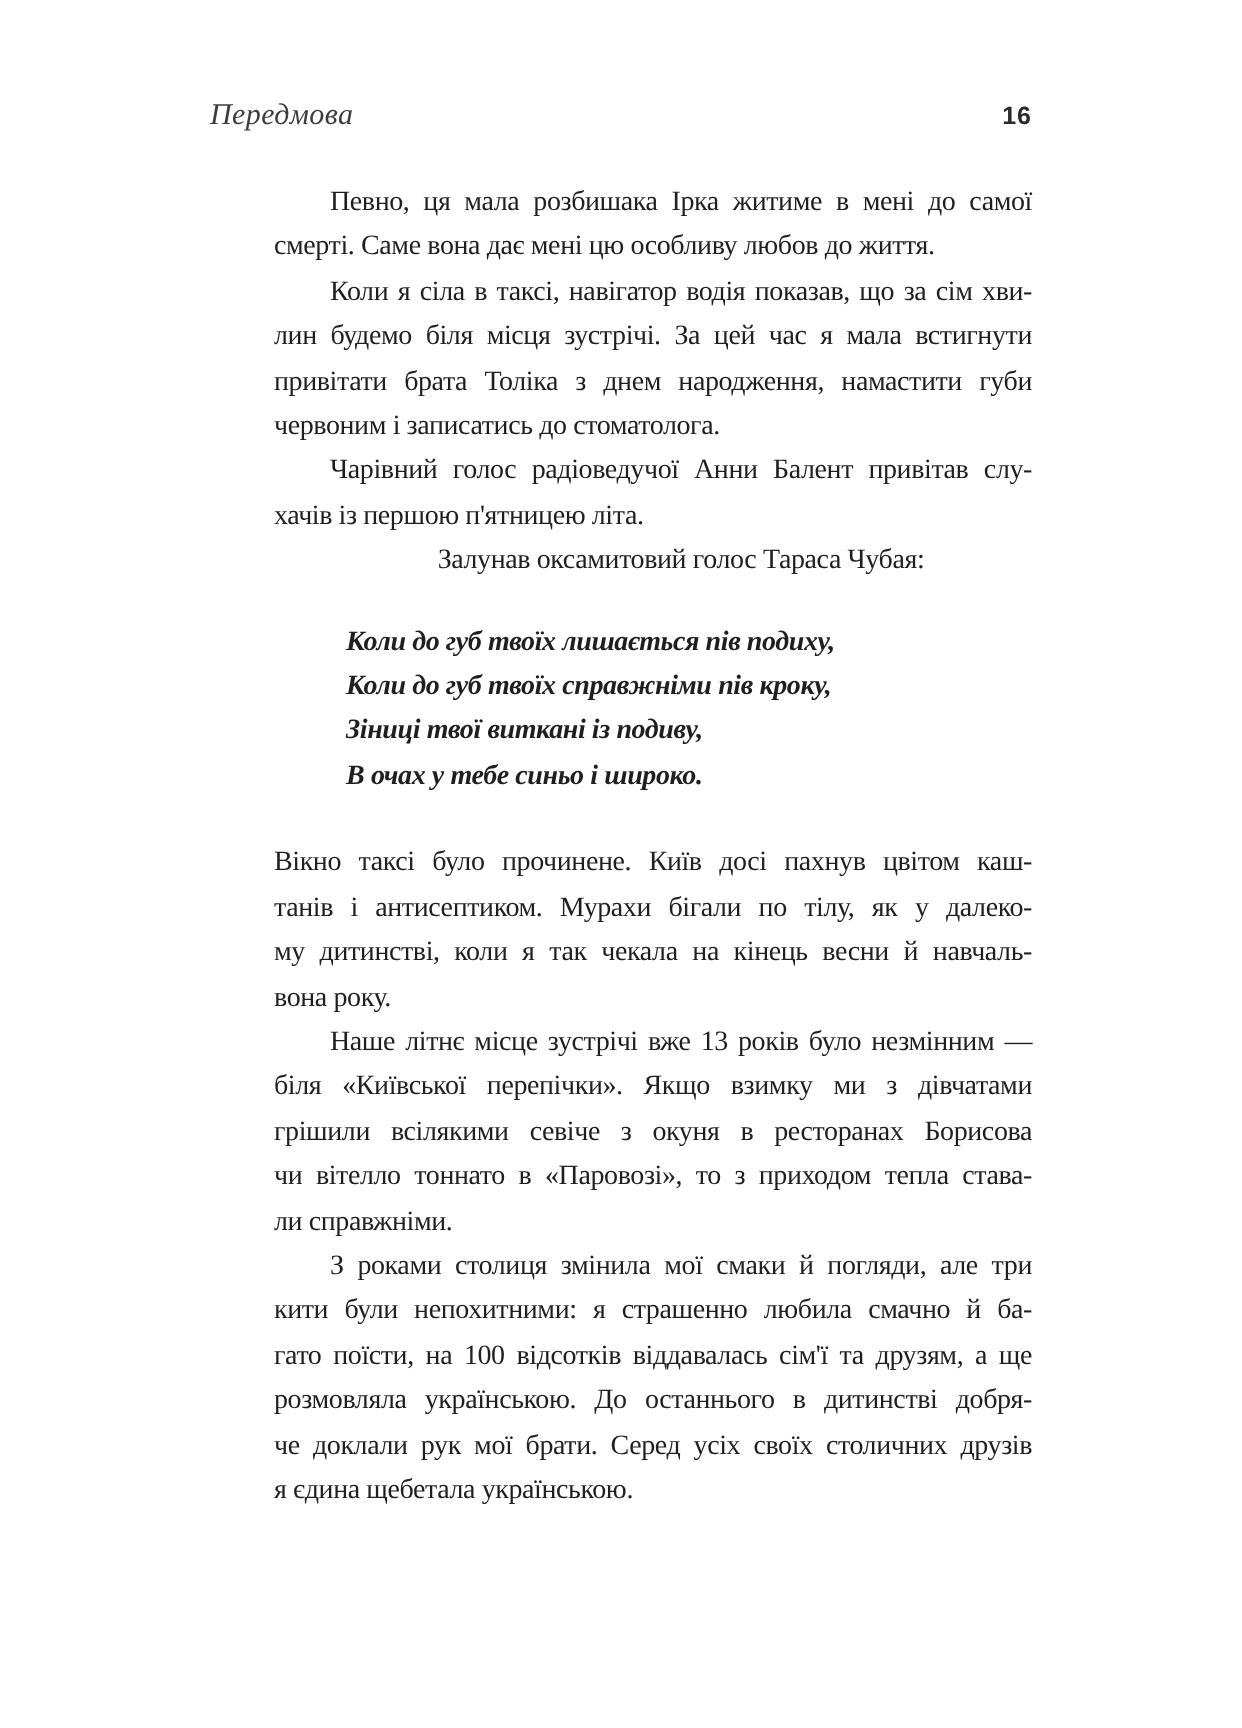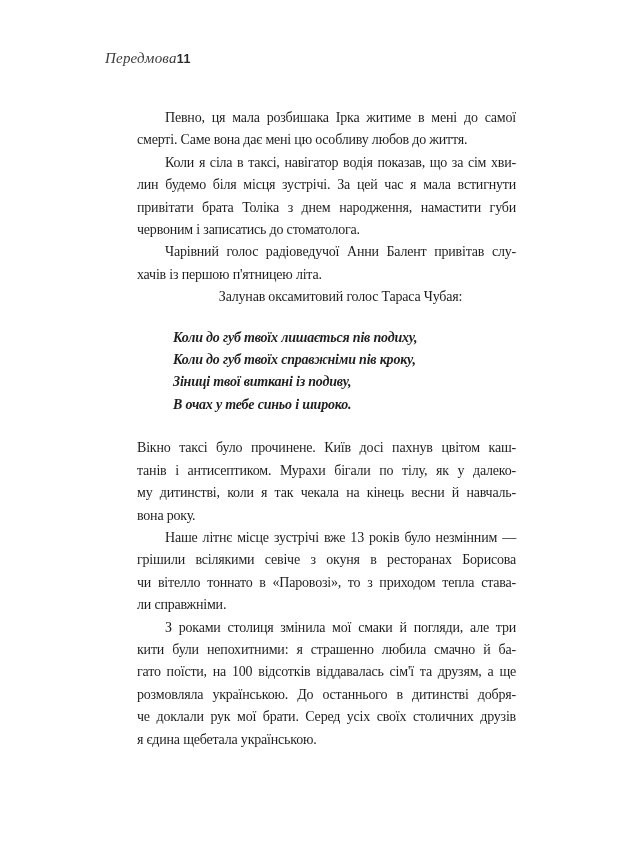--- a/index.html
+++ b/index.html
@@ -13,23 +13,23 @@
     overflow: hidden;
   }
   .content {
     position: absolute;
     left: 105px;
     top: 50px;
     width: 411px;
   }
   .running-head {
     display: flex;
-    justify-content: flex-start;
+    justify-content: space-between;
     align-items: baseline;
-    margin-bottom: 38px;
+    margin-bottom: 22px;
     height: 19px;
   }
   .head-title {
     font-style: italic;
     font-size: 15px;
     color: #3d3d3d;
     letter-spacing: 0.2px;
   }
   .page-num {
     font-family: "Liberation Sans", sans-serif;
@@ -62,21 +62,21 @@
     font-weight: bold;
   }
 </style>
 </head>
 <body>
 
 <div class="page">
   <div class="content">
     <div class="running-head">
       <span class="head-title">Передмова</span>
-      <span class="page-num">11</span>
+      <span class="page-num">16</span>
     </div>
     <div>
         <div class="block para">
           <div class="line just indent">Певно, ця мала розбишака Ірка житиме в мені до самої</div>
           <div class="line">смерті. Саме вона дає мені цю особливу любов до життя.</div>
         </div>
         <div class="block para">
           <div class="line just indent">Коли я сіла в таксі, навігатор водія показав, що за сім хви-</div>
           <div class="line just">лин будемо біля місця зустрічі. За цей час я мала встигнути</div>
           <div class="line just">привітати брата Толіка з днем народження, намастити губи</div>
@@ -98,20 +98,21 @@
           <div class="line">В очах у тебе синьо і широко.</div>
         </div>
         <div class="block para">
           <div class="line just">Вікно таксі було прочинене. Київ досі пахнув цвітом каш-</div>
           <div class="line just">танів і антисептиком. Мурахи бігали по тілу, як у далеко-</div>
           <div class="line just">му дитинстві, коли я так чекала на кінець весни й навчаль-</div>
           <div class="line">вона року.</div>
         </div>
         <div class="block para">
           <div class="line just indent">Наше літнє місце зустрічі вже 13 років було незмінним —</div>
+          <div class="line just">біля «Київської перепічки». Якщо взимку ми з дівчатами</div>
           <div class="line just">грішили всілякими севіче з окуня в ресторанах Борисова</div>
           <div class="line just">чи вітелло тоннато в «Паровозі», то з приходом тепла става-</div>
           <div class="line">ли справжніми.</div>
         </div>
         <div class="block para">
           <div class="line just indent">З роками столиця змінила мої смаки й погляди, але три</div>
           <div class="line just">кити були непохитними: я страшенно любила смачно й ба-</div>
           <div class="line just">гато поїсти, на 100 відсотків віддавалась сім'ї та друзям, а ще</div>
           <div class="line just">розмовляла українською. До останнього в дитинстві добря-</div>
           <div class="line just">че доклали рук мої брати. Серед усіх своїх столичних друзів</div>

